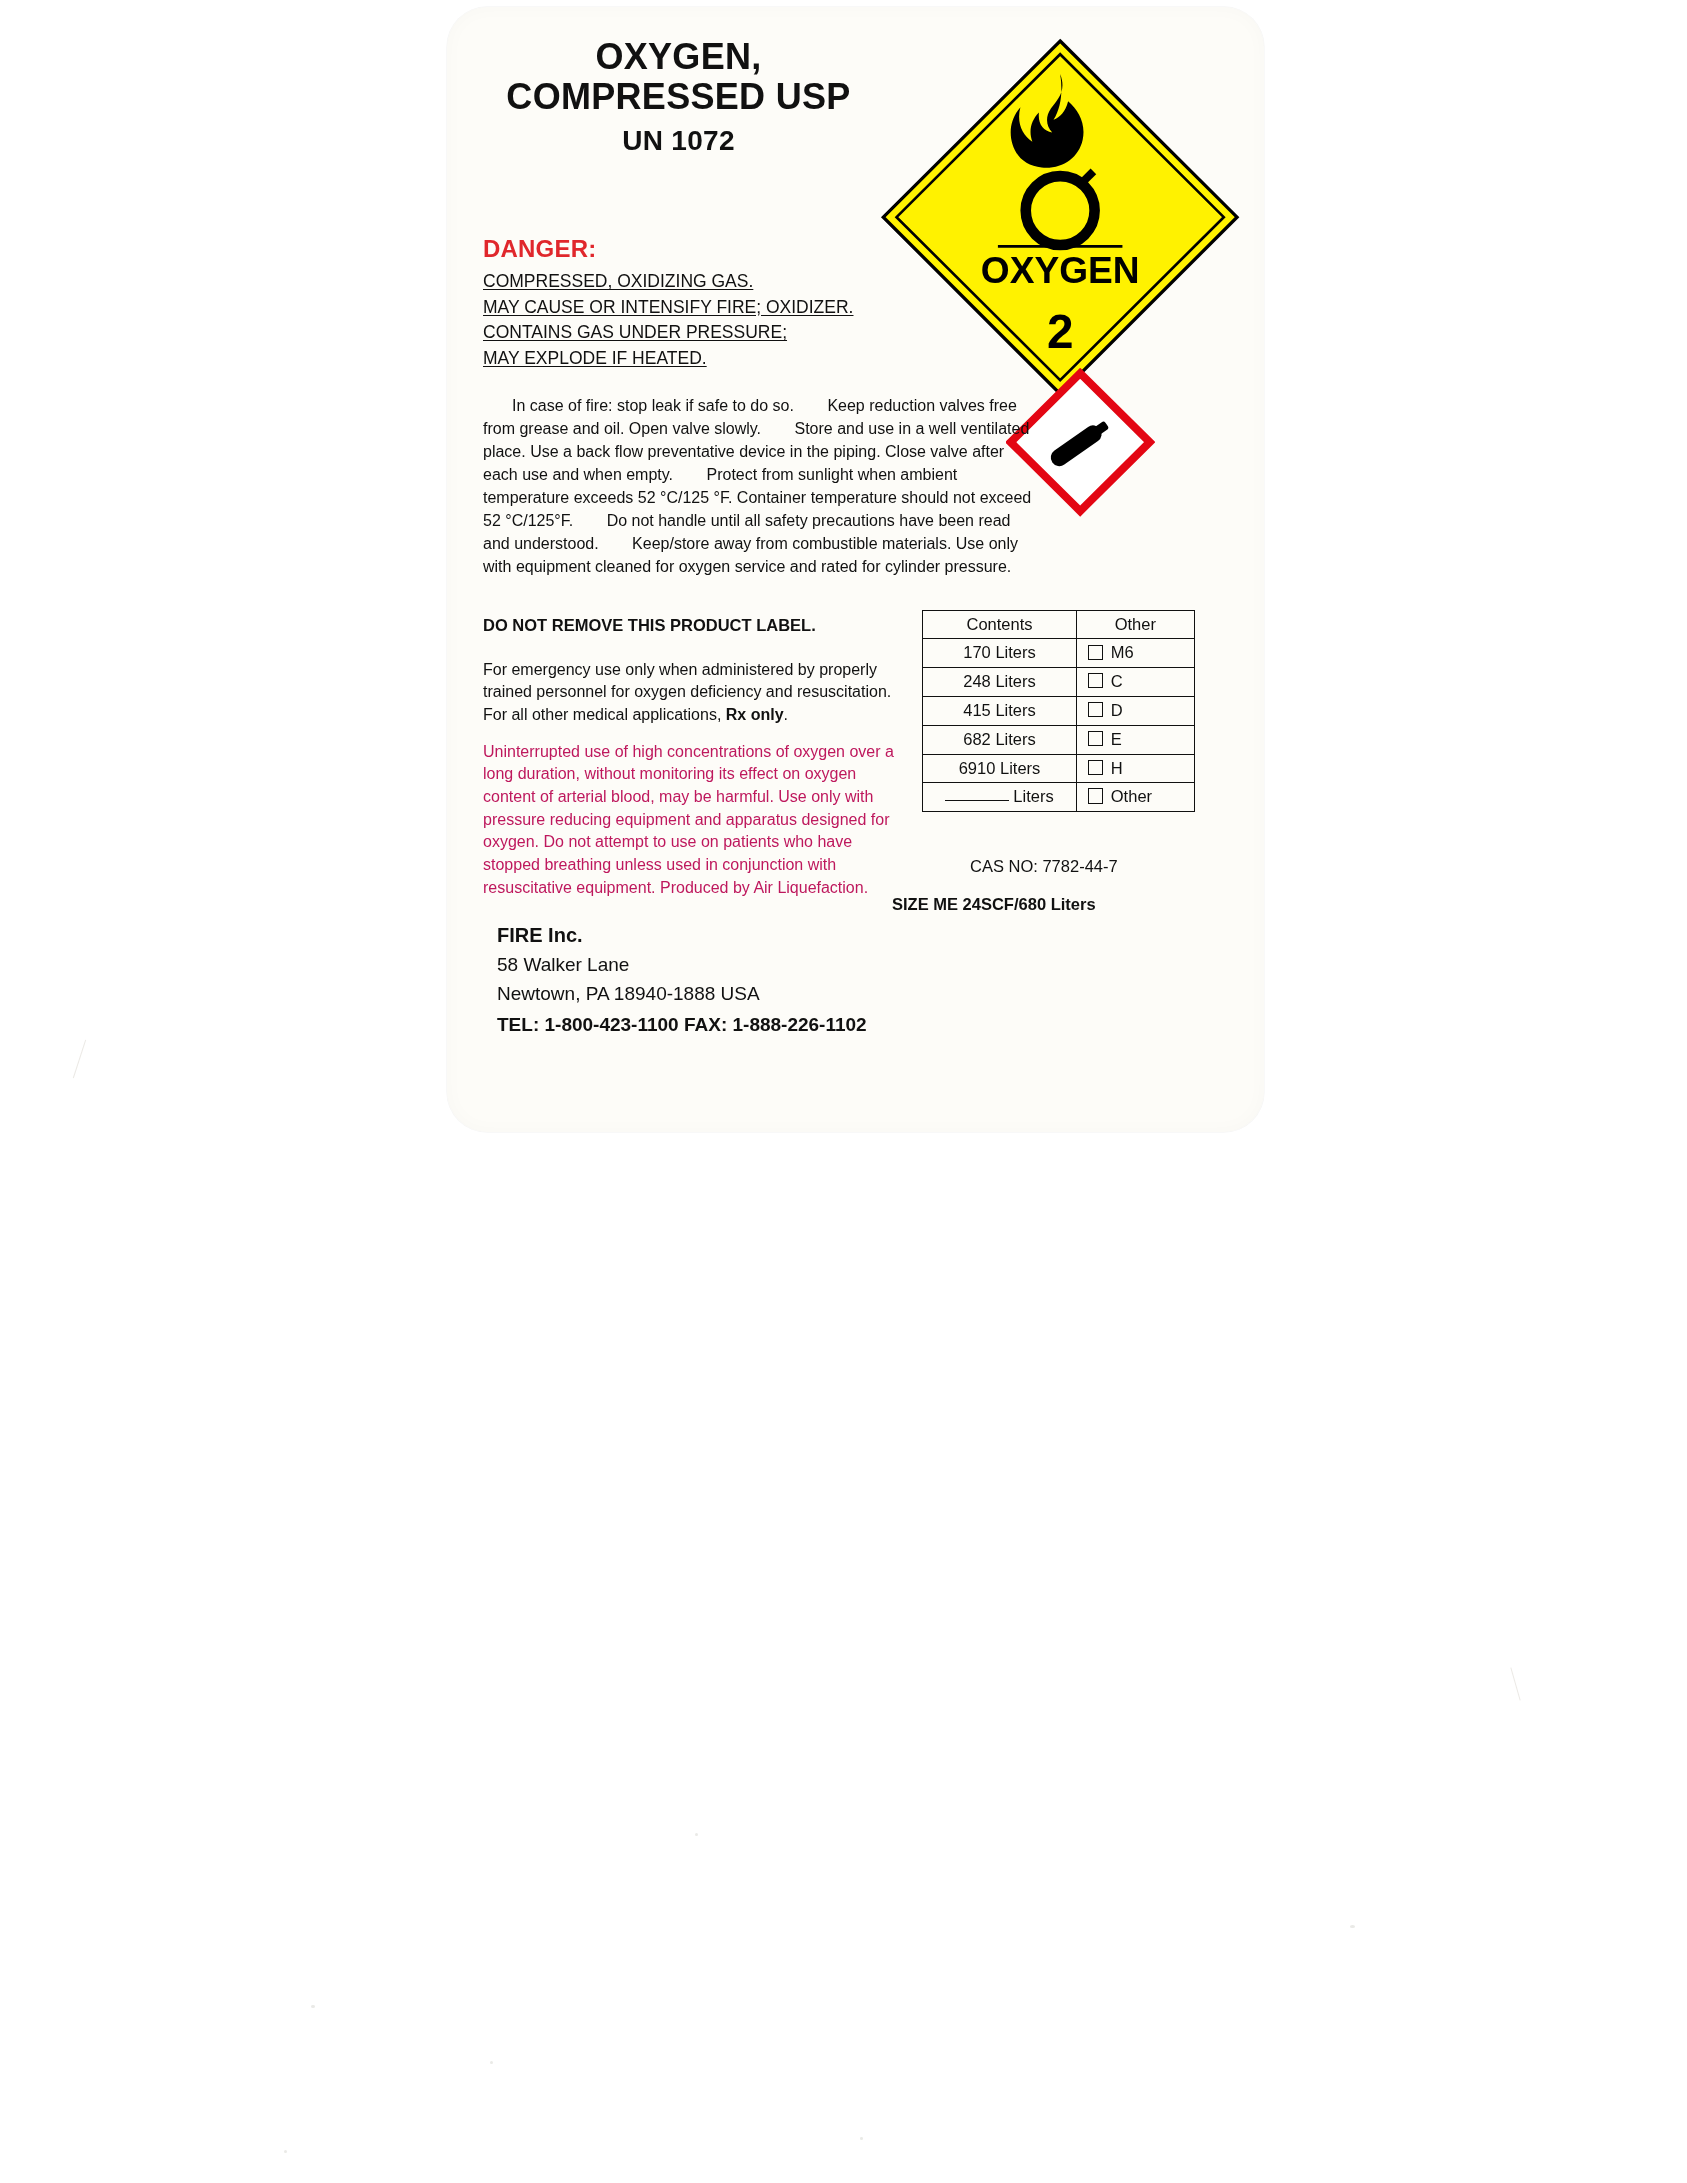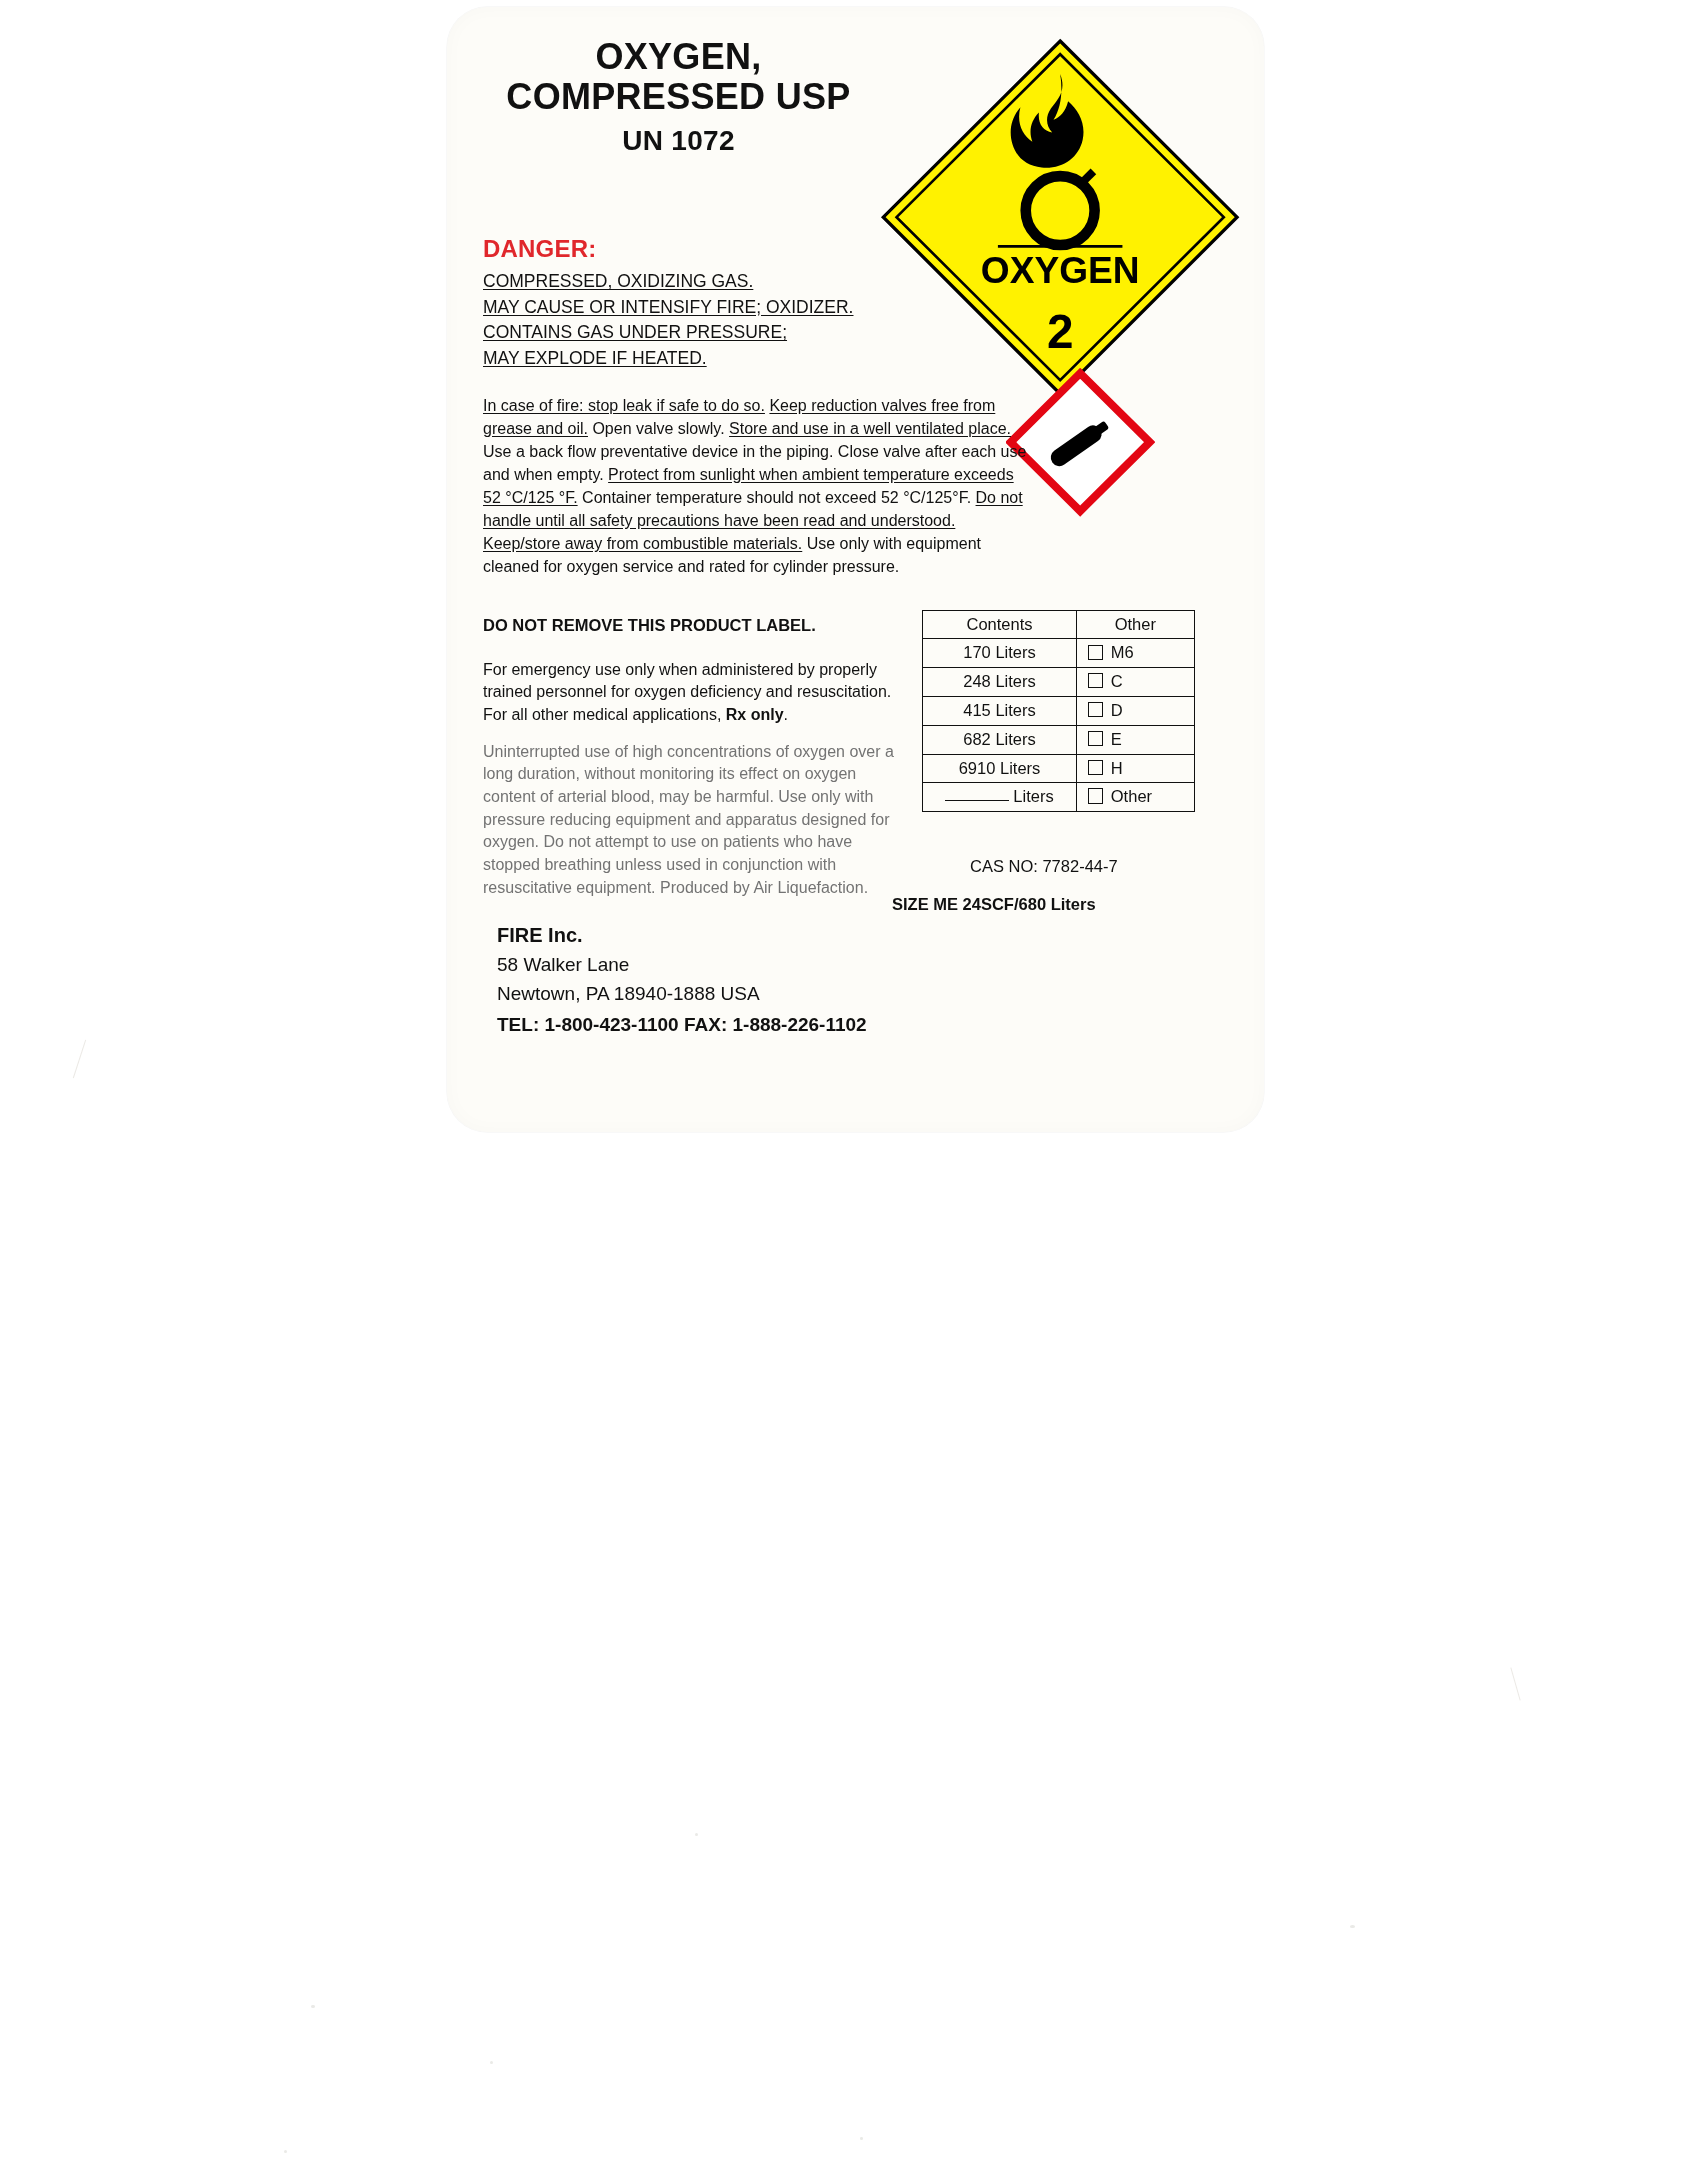--- a/index.html
+++ b/index.html
@@ -87,21 +87,21 @@
   #precaution-block {
     position: absolute;
     left: 36px;
     top: 387px;
     width: 549px;
     font-size: 16px;
     line-height: 1.44;
     color: #111;
     text-align: left;
   }
-  #precaution-block .u { text-decoration: underline; text-underline-offset: 2px; }
+  #precaution-block .u { text-underline-offset: 2px; margin-left: 29px; }
 
   
   #do-not-remove {
     position: absolute;
     left: 36px;
     top: 609px;
     width: 423px;
     font-weight: bold;
     font-size: 16.5px;
     color: #111;
@@ -115,21 +115,21 @@
     line-height: 1.42;
     color: #111;
   }
   #uninterrupted-para {
     position: absolute;
     left: 36px;
     top: 734px;
     width: 423px;
     font-size: 16px;
     line-height: 1.42;
-    color: #737373;
+    color: #be185d;
   }
 
   
   #oxygen-placard {
     position: absolute;
     left: 433px;
     top: 30px;
     width: 361px;
     height: 361px;
   }

